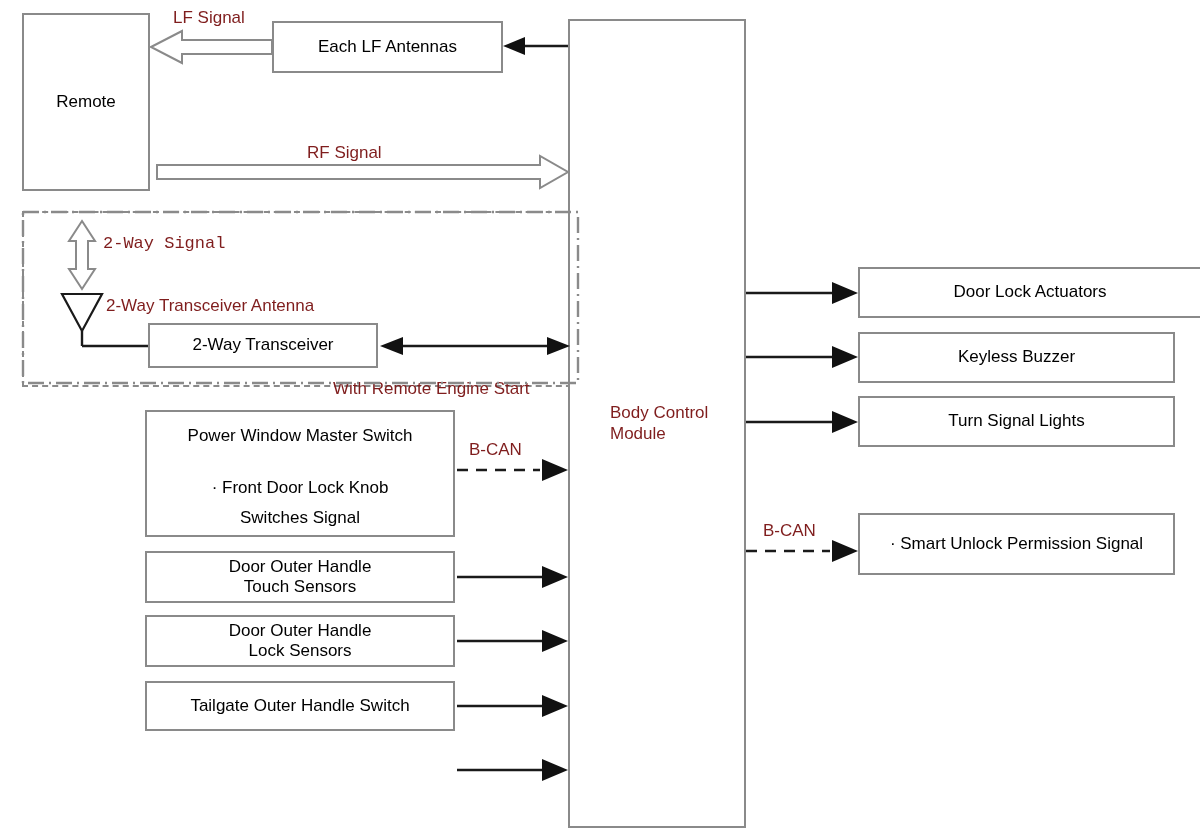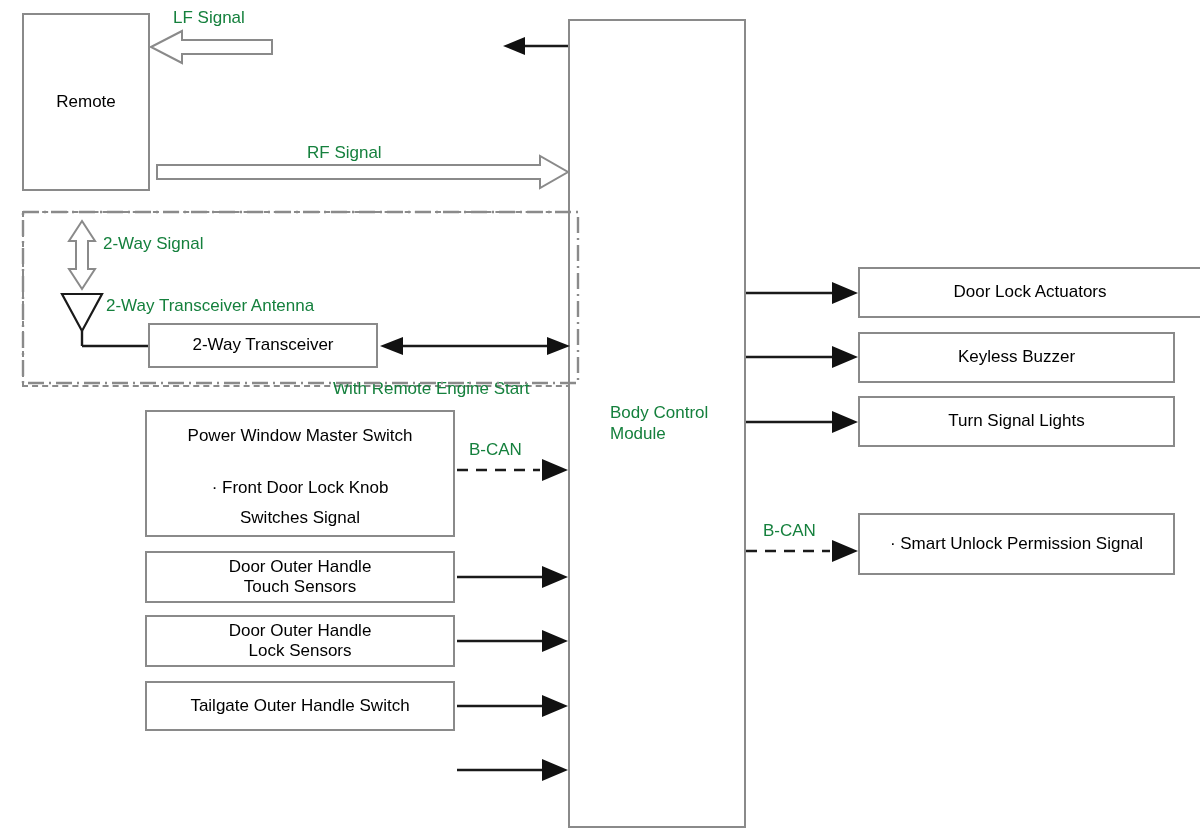--- a/index.html
+++ b/index.html
@@ -16,21 +16,21 @@
     align-items:center;
     justify-content:center;
     text-align:center;
     color:#000;
     font-size:17px;
     line-height:1.18;
     padding:2px 6px;
   }
   .label{
     position:absolute;
-    color:#15803d;
+    color:#7f1d1d;
     font-size:17px;
     line-height:1.2;
     white-space:pre;
   }
   .label.left{text-align:left;}
 
   
   .dashdot{
     position:absolute;
     border:2px dashed #8a8a8a;
@@ -48,20 +48,23 @@
 <body>
 
 <div id="stage">
 
   <div class="dashdot" style="left:22px;top:211px;width:556px;height:172px;"></div>
 
   <div class="node box" style="left:22px;top:13px;width:128px;height:178px;">
     <span>Remote</span>
   </div>
 
+  <div class="node box" style="left:272px;top:21px;width:231px;height:52px;">
+    <span>Each LF Antennas</span>
+  </div>
 
   <div class="node box" style="left:568px;top:7px;width:178px;height:809px;align-items:center;justify-content:flex-start;margin-top:12px;">
     <span class="label left" style="position:static;white-space:pre-line;padding-left:34px;">Body Control
 Module</span>
   </div>
 
   <div class="node box" style="left:148px;top:323px;width:230px;height:45px;">
     <span>2-Way Transceiver</span>
   </div>
 
@@ -99,21 +102,21 @@
   </div>
 
   <div class="node box" style="left:858px;top:513px;width:317px;height:62px;flex-direction:column;">
     <span>· Smart Unlock Permission Signal</span>
   </div>
 
   <div class="label" style="left:173px;top:8px;">LF Signal</div>
 
   <div class="label" style="left:307px;top:143px;">RF Signal</div>
 
-  <div class="label" style="left:103px;top:234px;">2-Way Signal</div>
+  <div class="label" style="left:103px;top:234px;font-family:Liberation Mono, monospace;">2-Way Signal</div>
 
   <div class="label" style="left:106px;top:296px;">2-Way Transceiver Antenna</div>
 
   <div class="label" style="left:333px;top:379px;">With Remote Engine Start</div>
 
   <div class="label" style="left:469px;top:440px;">B-CAN</div>
 
   <div class="label" style="left:763px;top:521px;">B-CAN</div>
 
   <svg class="overlay" viewBox="0 0 1200 828">

